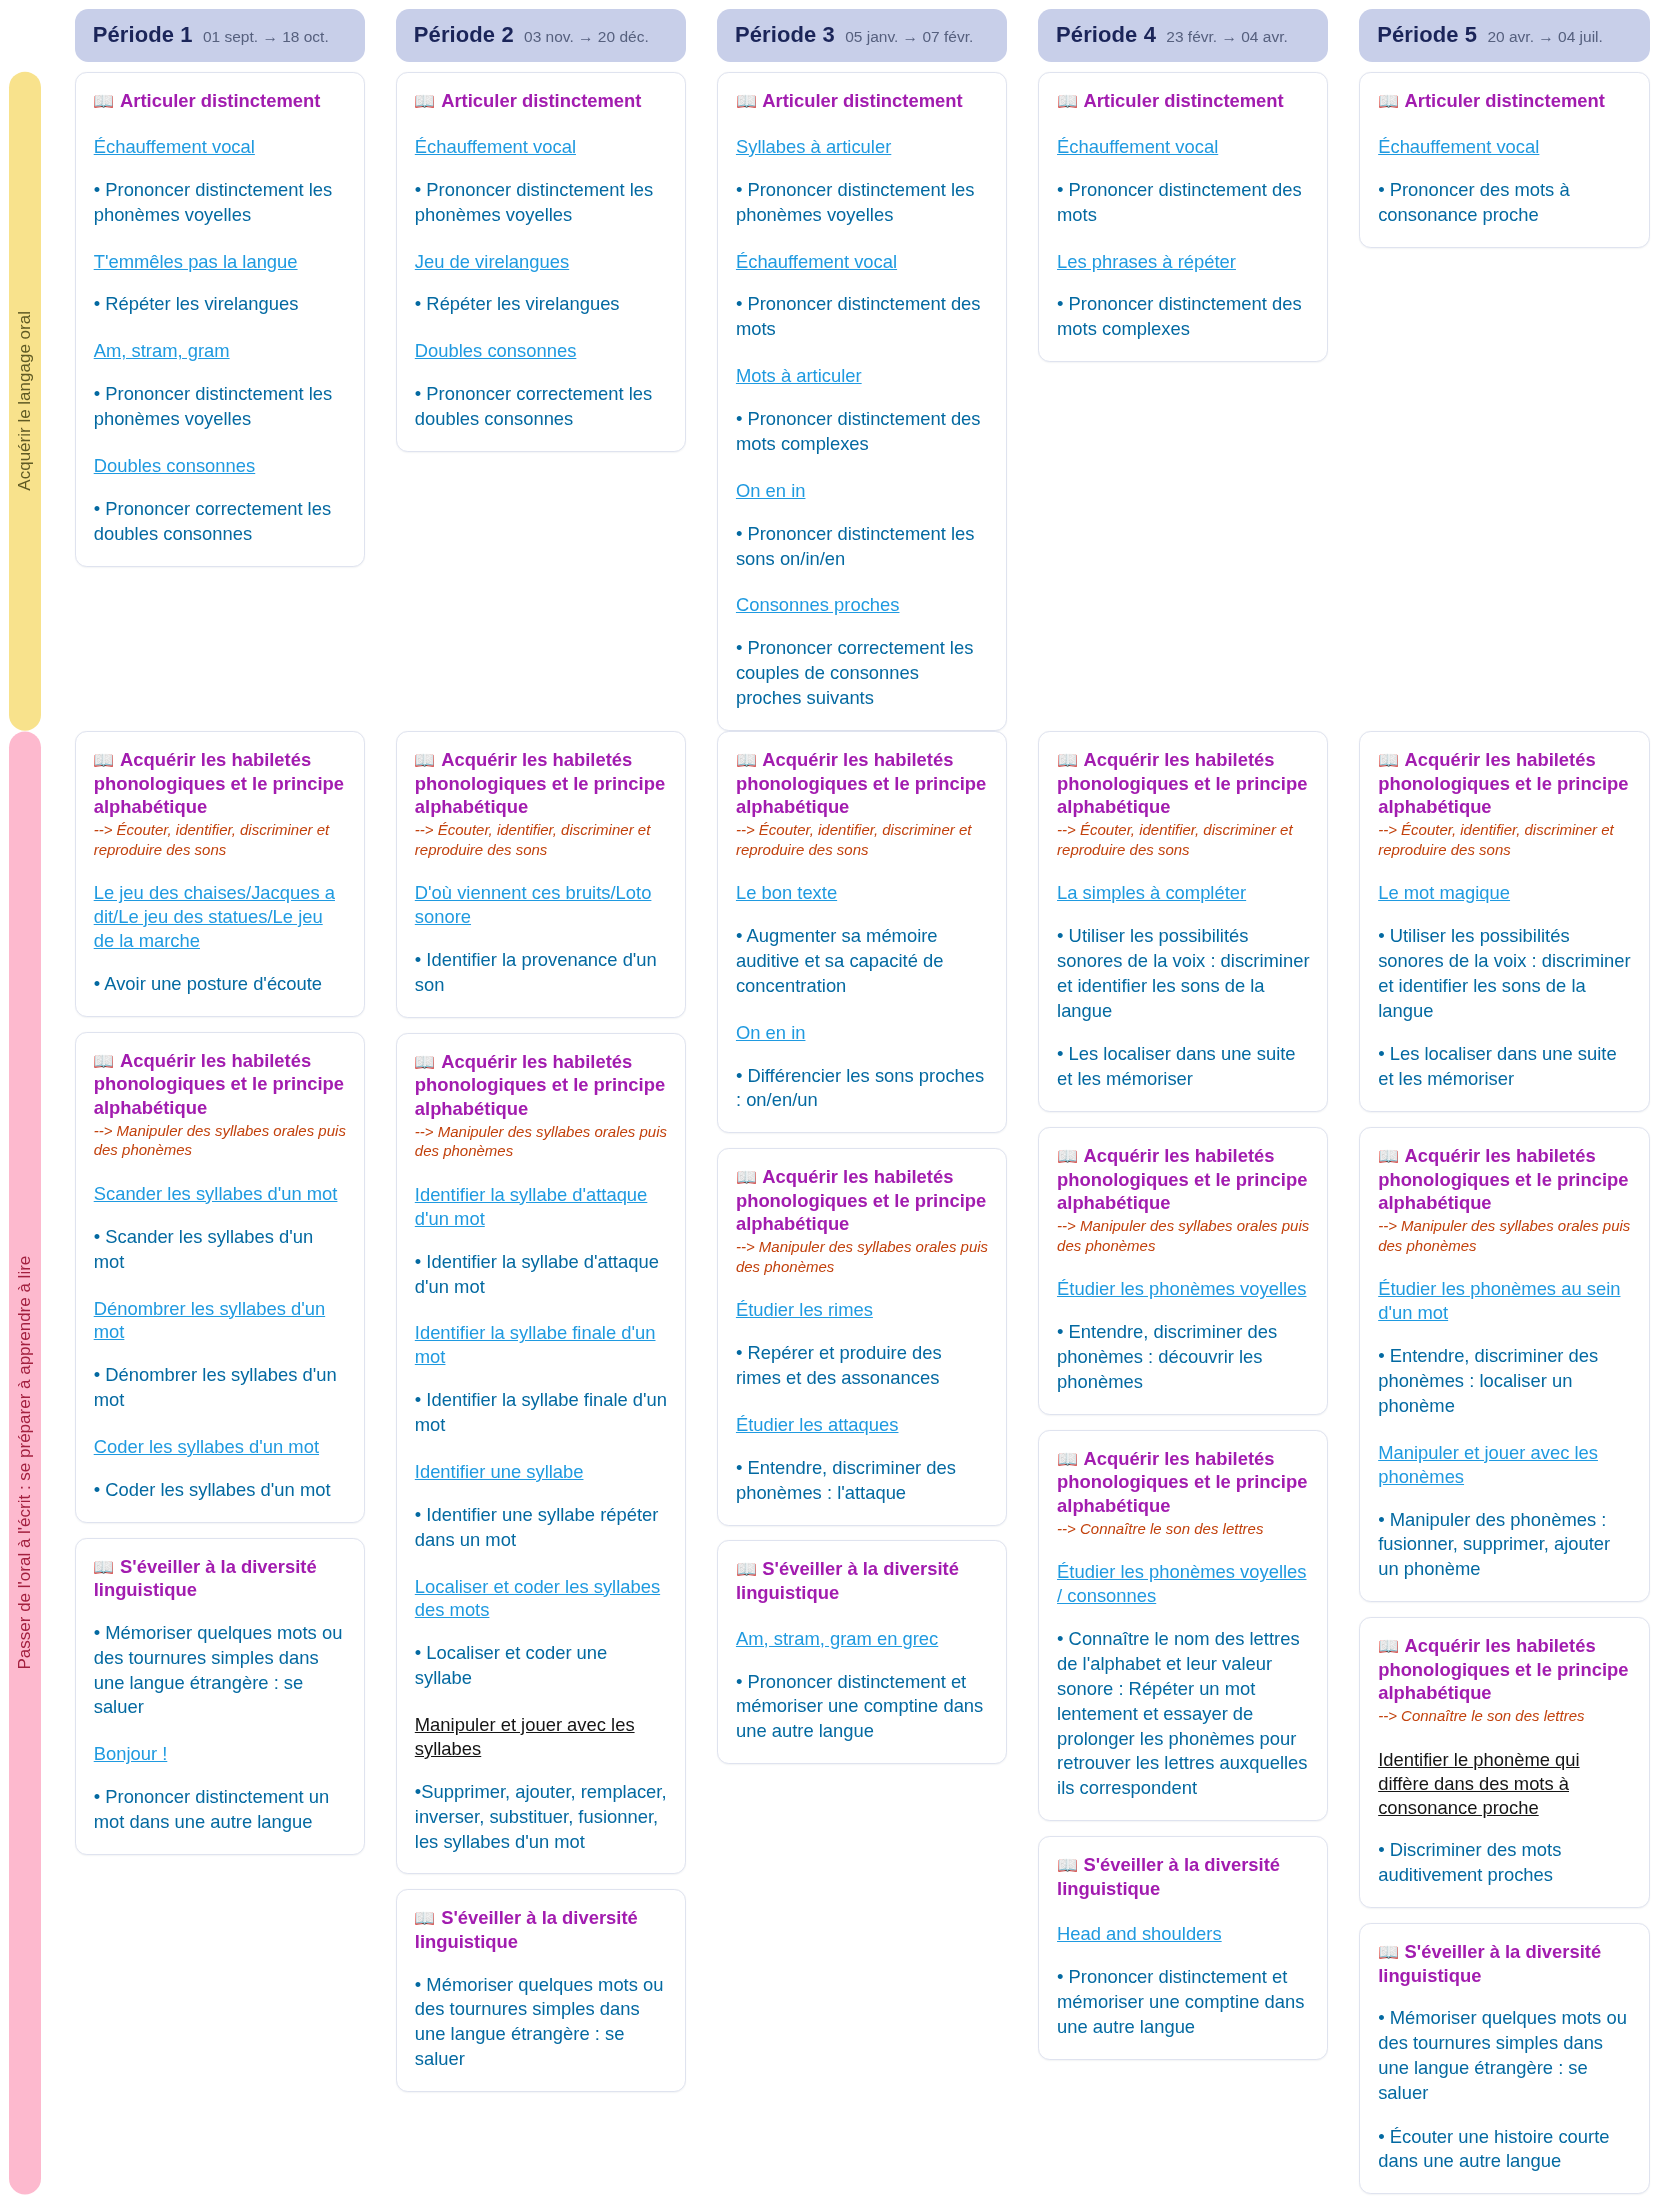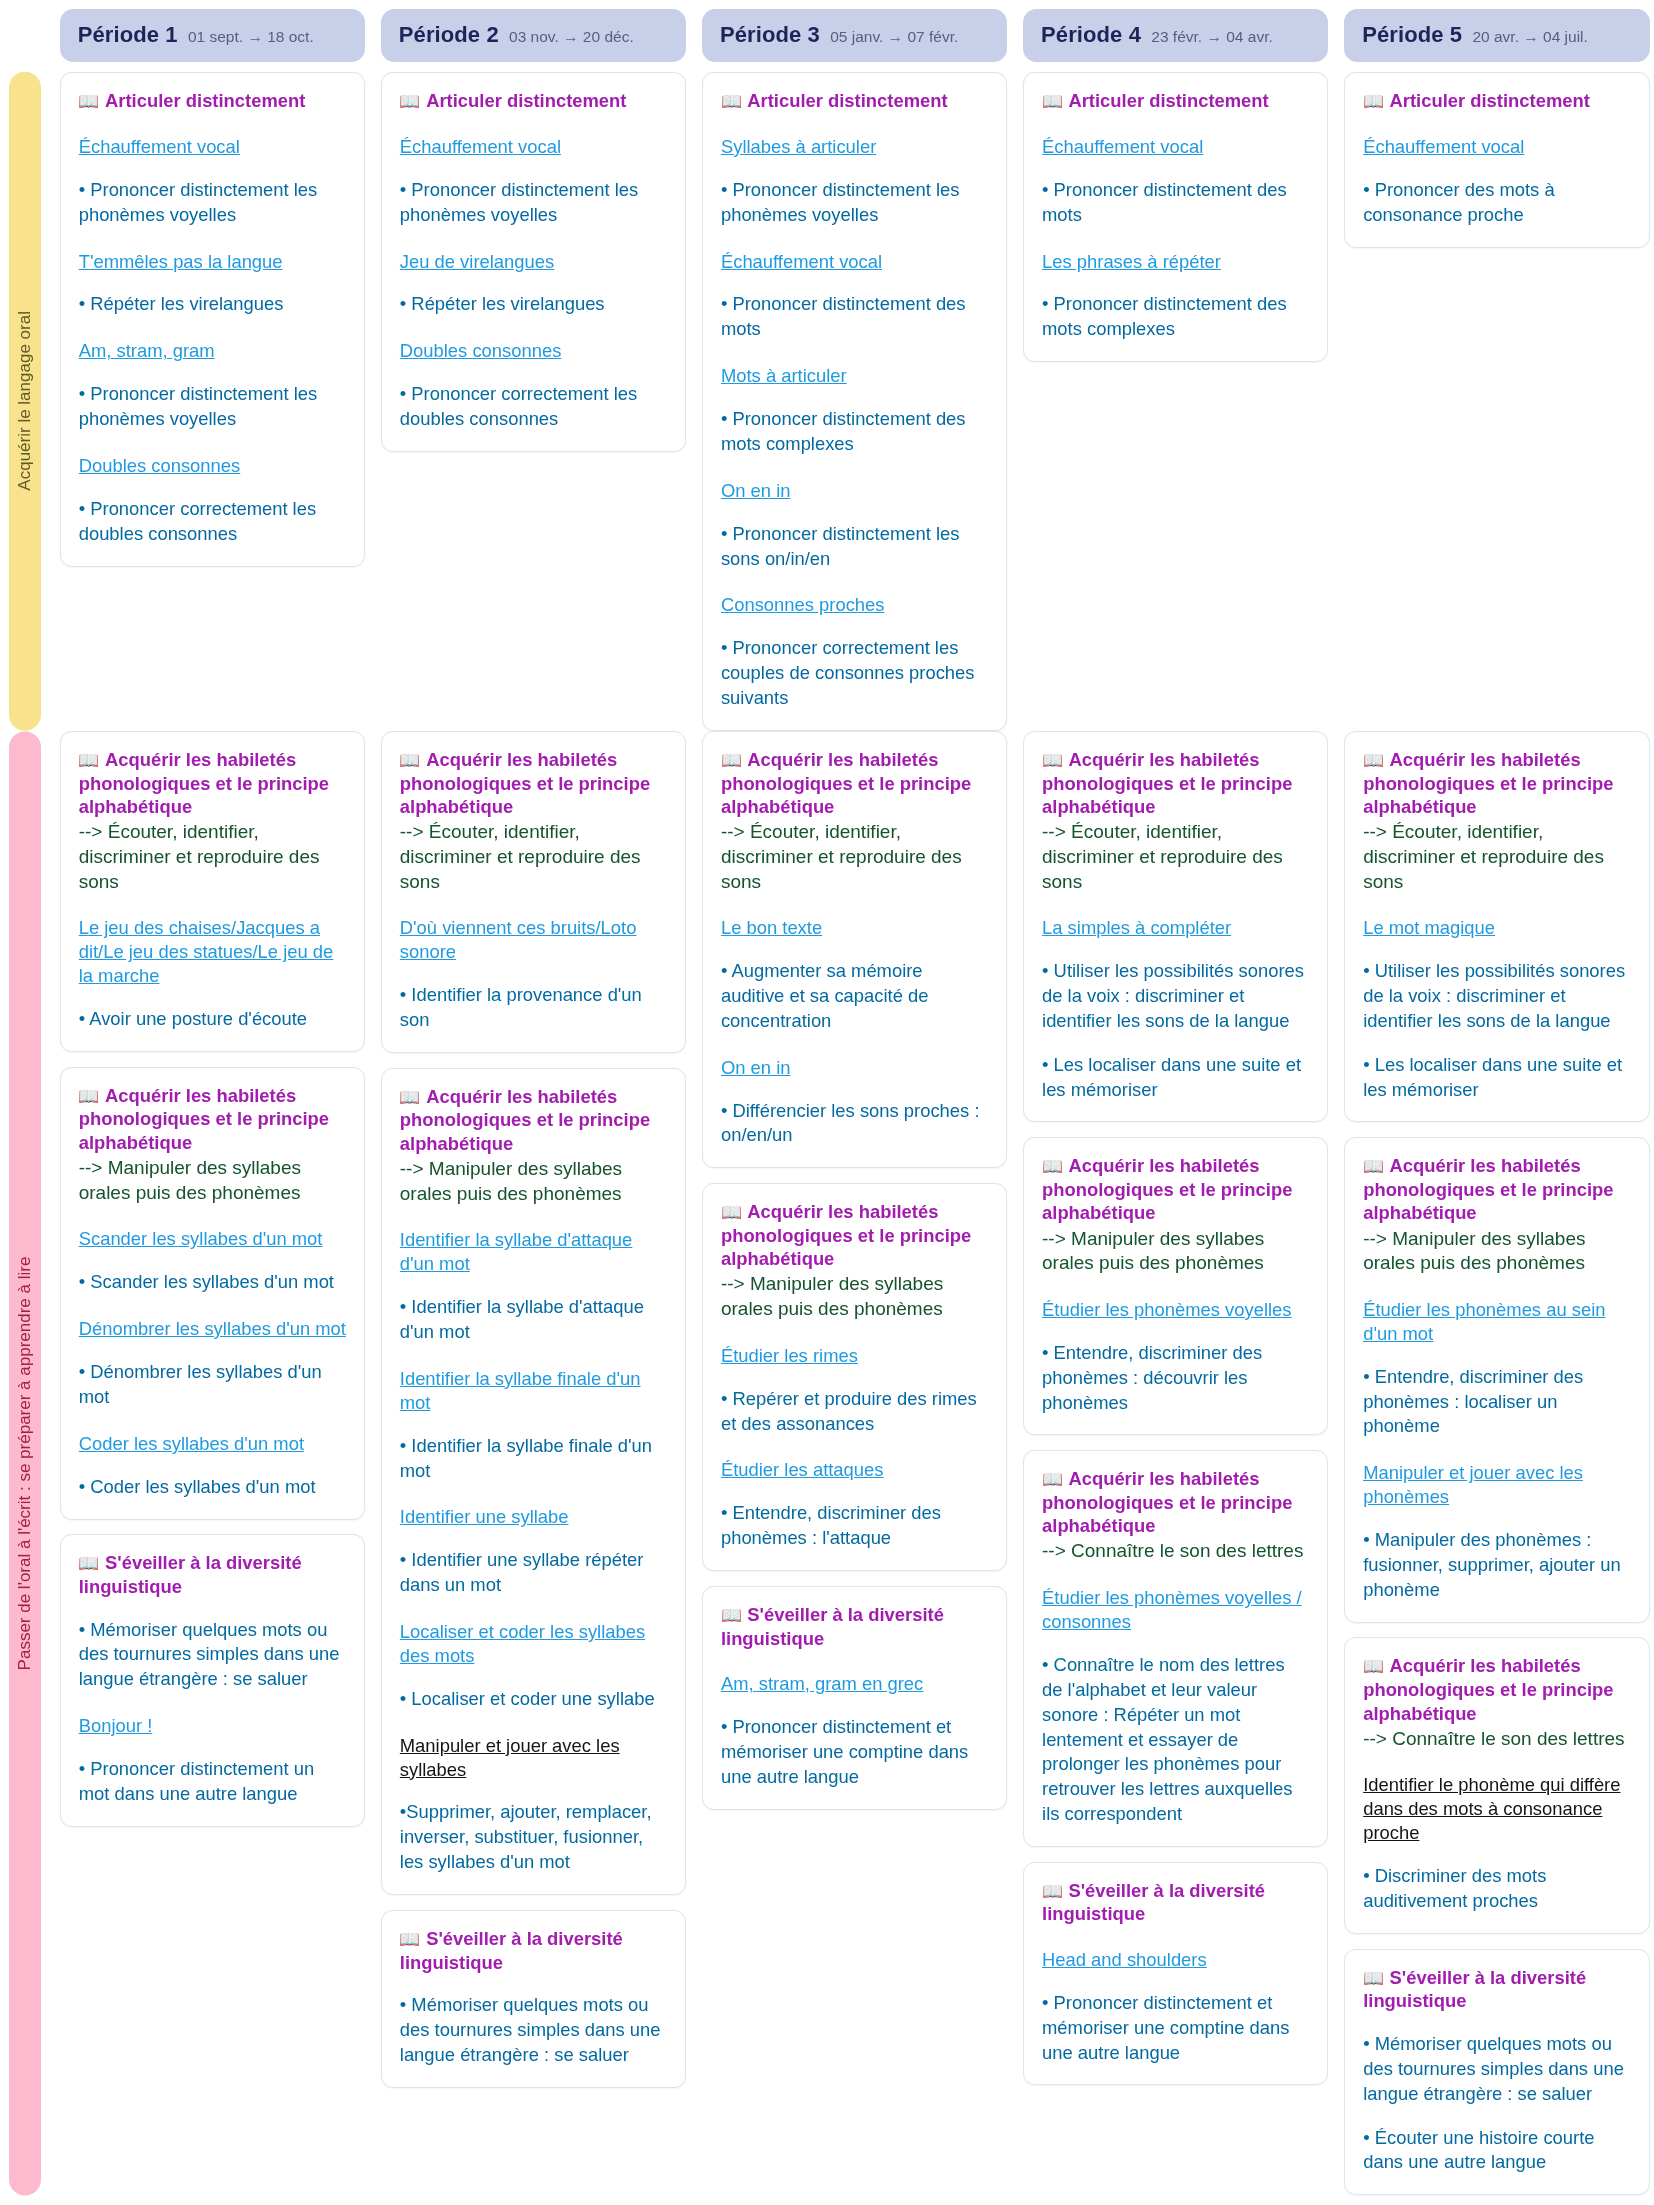--- a/index.html
+++ b/index.html
@@ -10,21 +10,21 @@
     font-family: "Liberation Sans", sans-serif;
   }
   body {
     width: 1654px;
     min-height: 2205px;
     position: relative;
   }
   .grid-wrap {
     display: grid;
     grid-template-columns: 44px repeat(5, 1fr);
-    column-gap: 16px;
+    column-gap: 31px;
     padding: 0 4.4px 0 0;
   }
   
   .hdr-spacer { }
   .period-head {
     background: #c8cfe9;
     border-radius: 13.3px;
     margin: 8.9px 0 10.3px 0;
     padding: 13.3px 17.7px;
     display: flex;
@@ -77,22 +77,23 @@
     line-height: 1.28;
     margin: 0 0 1.5px 0;
     display: block;
   }
   .card-title .book-icon {
     font-size: 17px;
     margin-right: 5.2px;
     filter: none;
   }
   .card-sub {
-    color: #14532d;
-    font-size: 19px;
+    color: #c2410c;
+    font-style: italic;
+    font-size: 15px;
     line-height: 1.3;
     margin: 1.5px 0 0 0;
   }
   .act-link {
     color: #1f9ae0;
     text-decoration: underline;
     font-size: 18.4px;
     line-height: 1.3;
     display: block;
     margin: 22px 0 0 0;

